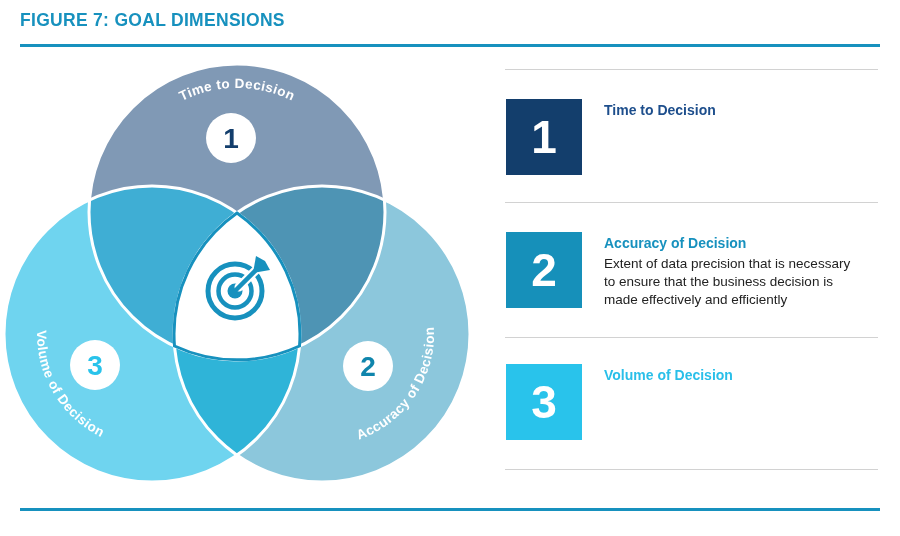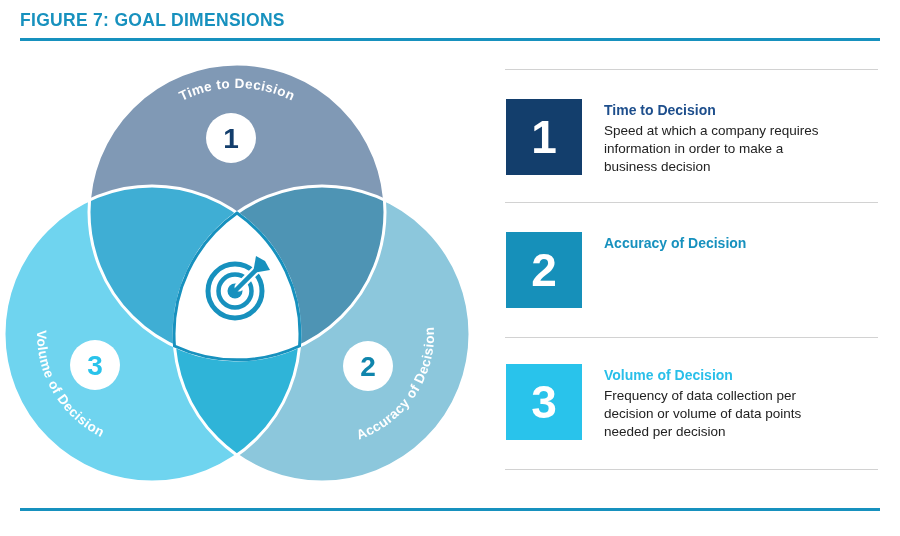--- a/index.html
+++ b/index.html
@@ -2,21 +2,21 @@
 <html><head>
 <meta charset="utf-8">
 <style>
   html,body{margin:0;padding:0;}
   .page{
     position:relative;width:900px;height:536px;background:#ffffff;
     font-family:"Liberation Sans",sans-serif;overflow:hidden;
   }
   
   .fig-header{position:absolute;left:20px;top:10px;width:860px;
-    border-bottom:3px solid #1791BE;padding-bottom:7px;}
+    border-bottom:3px solid #1791BE;padding-bottom:13px;}
   .fig-title{margin:0;font-size:17.5px;font-weight:bold;letter-spacing:.3px;color:#1791BE;}
   
   .venn-svg{position:absolute;left:0;top:0;}
   
   .legend{position:absolute;left:505px;top:69px;width:373px;height:401px;}
   .sep{position:absolute;left:0;width:373px;height:1px;background:#d2d2d2;}
   .legend-item{position:absolute;left:1px;display:flex;gap:22px;align-items:flex-start;}
   .num-box{width:76px;height:76px;flex:0 0 76px;display:flex;align-items:center;justify-content:center;
     color:#ffffff;font-size:46px;font-weight:bold;}
   .legend-text{width:266px;padding-top:3px;}
@@ -102,39 +102,36 @@
   <div class="legend">
     <div class="sep" style="top:0px"></div>
     <div class="sep" style="top:133px"></div>
     <div class="sep" style="top:268px"></div>
     <div class="sep" style="top:400px"></div>
 
     <div class="legend-item" style="top:30px">
       <div class="num-box" style="background: rgb(19, 62, 108);">1</div>
       <div class="legend-text">
         <div class="legend-title" style="color: rgb(29, 78, 140);">Time to Decision</div>
-        <div class="legend-desc">Speed at which a company requires
-information in order to make a
-business decision</div>
       </div>
     </div>
 
     <div class="legend-item" style="top:163px">
       <div class="num-box" style="background: rgb(22, 144, 186);">2</div>
       <div class="legend-text">
         <div class="legend-title" style="color: rgb(23, 145, 190);">Accuracy of Decision</div>
+        <div class="legend-desc">Extent of data precision that is necessary
+to ensure that the business decision is
+made effectively and efficiently</div>
       </div>
     </div>
 
     <div class="legend-item" style="top:295px">
       <div class="num-box" style="background: rgb(41, 195, 235);">3</div>
       <div class="legend-text">
         <div class="legend-title" style="color: rgb(41, 191, 233);">Volume of Decision</div>
-        <div class="legend-desc">Frequency of data collection per
-decision or volume of data points
-needed per decision</div>
       </div>
     </div>
   </div>
 
   <div class="bottom-rule" style="background: rgb(23, 145, 190);"></div>
 
 </div>
 
 </body></html>

